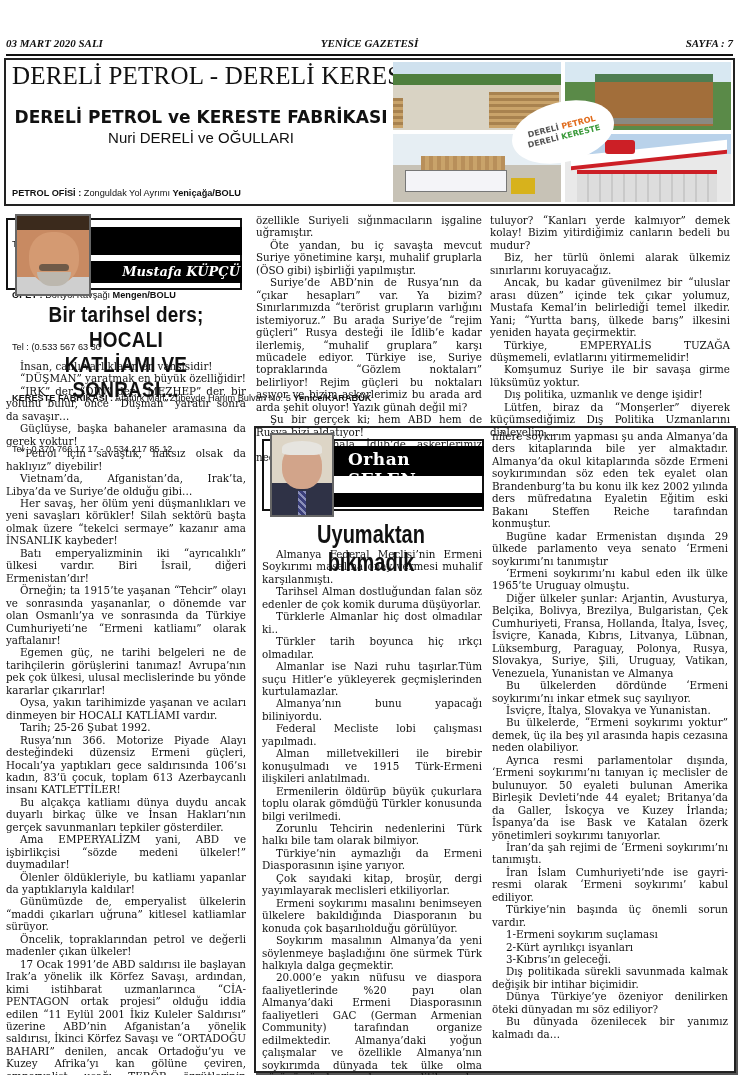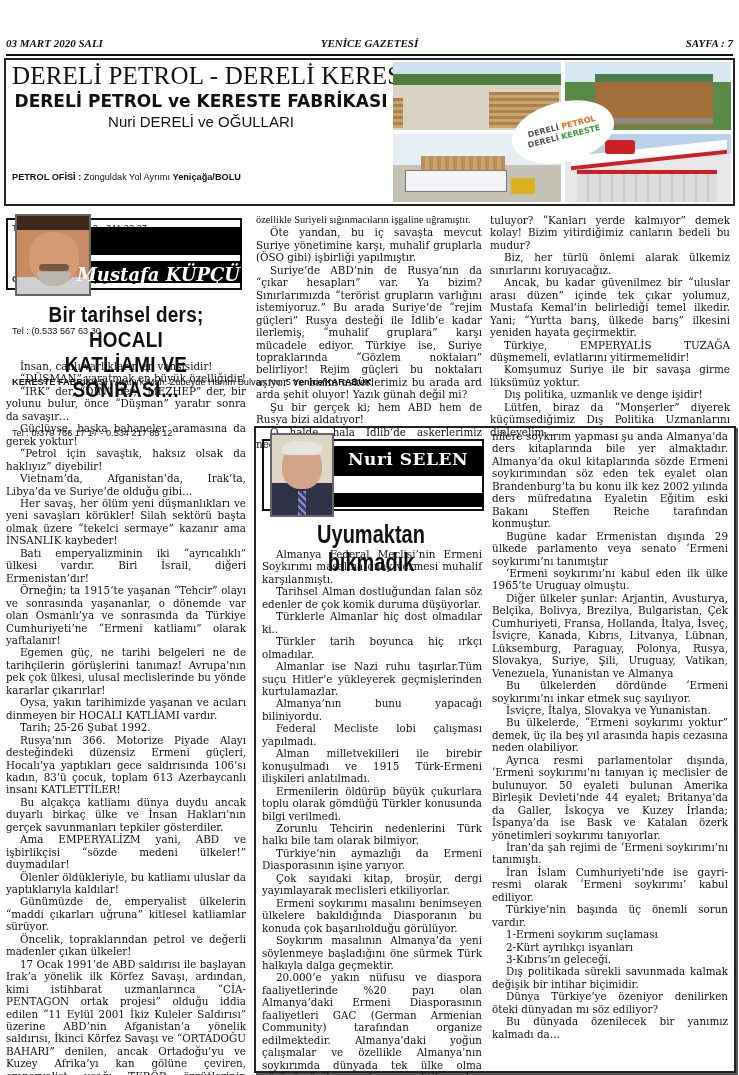--- a/index.html
+++ b/index.html
@@ -6,21 +6,21 @@
   body { width:739px; height:1075px; position:relative; overflow:hidden; font-family:"DejaVu Serif", serif; color:#111; }
   .topbar { position:absolute; left:6px; right:6px; top:34px; height:20px; border-bottom:2px solid #111; font-family:"Liberation Serif", serif; font-weight:bold; font-style:italic; font-size:11px; }
   .topbar span { position:absolute; top:3px; }
   .tb-date { left:0; }
   .tb-name { left:0; right:0; text-align:center; }
   .tb-page { right:0; }
 
   .ad { position:absolute; left:4px; top:58px; width:731px; height:148px; border:2px solid #222; box-sizing:border-box; background:#fff; }
   .ad-text { position:absolute; left:6px; top:2px; width:378px; }
   .ad-h1 { font-family:"Liberation Serif", serif; font-size:25px; letter-spacing:0.2px; text-align:center; line-height:28px; color:#111; white-space:nowrap; }
-  .ad-h2 { font-family:"DejaVu Sans", sans-serif; font-weight:bold; font-size:17px; text-align:center; line-height:22px; white-space:nowrap; }
+  .ad-h2 { font-family:"DejaVu Sans", sans-serif; font-weight:bold; font-size:17px; text-align:center; line-height:22px; white-space:nowrap;margin-top:16px; }
   .ad-h3 { font-family:"Liberation Sans", sans-serif; font-size:15px; text-align:center; line-height:20px; margin-bottom:4px; }
   .ad-line { font-family:"Liberation Sans", sans-serif; font-size:9.2px; line-height:11.2px; white-space:nowrap;margin-top:40px; }
   .ad-line b { font-weight:bold; }
   .ad-photos { position:absolute; left:387px; top:2px; width:338px; height:140px; }
   .ph { position:absolute; overflow:hidden; }
   .ph1 { left:0; top:0; width:168px; height:68px; background:linear-gradient(#cfe1ee 0 18%, #4f7f3e 18% 34%, #d9d3c4 34% 100%); }
   .ph2 { left:172px; top:0; width:166px; height:68px; background:linear-gradient(#d8e8f2 0 30%, #5a8a48 30% 100%); }
   .ph3 { left:0; top:72px; width:168px; height:68px; background:linear-gradient(#e6eef3 0 45%, #c7c2b6 45% 100%); }
   .ph4 { left:172px; top:72px; width:166px; height:68px; background:linear-gradient(#b9d2ea 0 30%, #e9e9e9 30% 100%); }
   .lumber1 { position:absolute; left:96px; top:30px; width:70px; height:36px; background:repeating-linear-gradient(#a8824f 0 3px, #c9a36a 3px 6px); }
@@ -44,21 +44,21 @@
   .colC { left:490px; top:214px; width:240px; }
 
   .byline { position:absolute; left:6px; top:214px; width:240px; height:80px; }
   .bl-frame { position:absolute; left:0; top:4px; width:236px; height:72px; border:2px solid #111; box-sizing:border-box; }
   .bl-bar1 { position:absolute; left:10px; top:13px; width:226px; height:28px; background:#000; }
   .bl-bar2 { position:absolute; left:10px; top:47px; width:226px; height:22px; background:#000; }
   .bl-photo { position:absolute; left:9px; top:0; width:76px; height:82px; border:2px solid #666; box-sizing:border-box; overflow:hidden; background:linear-gradient(#3b2a1c 0 18%, #c88a62 18% 78%, #cfcfcf 78% 100%); }
   .face { position:absolute; left:12px; top:16px; width:50px; height:52px; border-radius:45%; background:#d49a72; }
   .moust { position:absolute; left:22px; top:48px; width:30px; height:7px; background:#6f5a48; border-radius:4px; }
   .beard { position:absolute; left:20px; top:56px; width:34px; height:14px; background:#bcb7ae; border-radius:0 0 14px 14px; }
-  .bl-name { position:absolute; right:6px; top:50px; color:#fff; font-family:"DejaVu Serif", serif; font-weight:bold; font-style:italic; font-size:18px; }
+  .bl-name { position:absolute; right:6px; top:50px; color:#fff; font-family:"DejaVu Serif", serif; font-weight:bold; font-style:italic; font-size:13px; }
   .headlineA { position:absolute; left:6px; top:302px; width:240px; font-family:"Liberation Sans", sans-serif; font-weight:bold; font-stretch:condensed; font-size:22px; line-height:25px; text-align:center; transform:scaleX(0.86); transform-origin:center; letter-spacing:0.3px; }
 
   .box2 { position:absolute; left:254px; top:426px; width:482px; height:647px; border:2px solid #222; box-sizing:border-box; box-shadow:2px 2px 0 #555; }
   .byline2 { position:absolute; left:262px; top:433px; width:222px; height:84px; }
   .b2-frame { position:absolute; left:0; top:6px; width:222px; height:72px; border:2px solid #111; box-sizing:border-box; }
   .b2-bar1 { position:absolute; left:8px; top:13px; width:214px; height:30px; background:#000; }
   .b2-bar2 { position:absolute; left:8px; top:60px; width:214px; height:14px; background:#000; }
   .b2-photo { position:absolute; left:8px; top:0; width:64px; height:84px; border:2px solid #666; box-sizing:border-box; overflow:hidden; background:linear-gradient(#ddd5c6 0 60%, #2f3246 60% 100%); }
   .face2 { position:absolute; left:10px; top:10px; width:40px; height:44px; border-radius:45%; background:#d2a48a; }
   .hair2 { position:absolute; left:10px; top:6px; width:40px; height:14px; border-radius:50% 50% 20% 20%; background:#e6e4df; }
@@ -140,27 +140,27 @@
     <p>Vietnam’da, Afganistan’da, Irak’ta, Libya’da ve Suriye’de olduğu gibi…</p>
     <p>Her savaş, her ölüm yeni düşmanlıkları ve yeni savaşları körükler! Silah sektörü başta olmak üzere “tekelci sermaye” kazanır ama İNSANLIK kaybeder!</p>
     <p>Batı emperyalizminin iki “ayrıcalıklı” ülkesi vardır. Biri İsrail, diğeri Ermenistan’dır!</p>
     <p>Örneğin; ta 1915’te yaşanan “Tehcir” olayı ve sonrasında yaşananlar, o dönemde var olan Osmanlı’ya ve sonrasında da Türkiye Cumhuriyeti’ne “Ermeni katliamı” olarak yaftalanır!</p>
     <p>Egemen güç, ne tarihi belgeleri ne de tarihçilerin görüşlerini tanımaz! Avrupa’nın pek çok ülkesi, ulusal meclislerinde bu yönde kararlar çıkarırlar!</p>
     <p>Oysa, yakın tarihimizde yaşanan ve acıları dinmeyen bir HOCALI KATLİAMI vardır.</p>
     <p>Tarih; 25-26 Şubat 1992.</p>
     <p>Rusya’nın 366. Motorize Piyade Alayı desteğindeki düzensiz Ermeni güçleri, Hocalı’ya yaptıkları gece saldırısında 106’sı kadın, 83’ü çocuk, toplam 613 Azerbaycanlı insanı KATLETTİLER!</p>
     <p>Bu alçakça katliamı dünya duydu ancak duyarlı birkaç ülke ve İnsan Hakları’nın gerçek savunmanları tepkiler gösterdiler.</p>
     <p>Ama EMPERYALİZM yani, ABD ve işbirlikçisi “sözde medeni ülkeler!” duymadılar!</p>
-    <p>Ölenler öldükleriyle, bu katliamı uluslar da yaptıklarıyla kaldılar!</p>
+    <p>Ölenler öldükleriyle, bu katliamı yapanlar da yaptıklarıyla kaldılar!</p>
     <p>Günümüzde de, emperyalist ülkelerin “maddi çıkarları uğruna” kitlesel katliamlar sürüyor.</p>
     <p>Öncelik, topraklarından petrol ve değerli madenler çıkan ülkeler!</p>
     <p>17 Ocak 1991’de ABD saldırısı ile başlayan Irak’a yönelik ilk Körfez Savaşı, ardından, kimi istihbarat uzmanlarınca “CİA-PENTAGON ortak projesi” olduğu iddia edilen “11 Eylül 2001 İkiz Kuleler Saldırısı” üzerine ABD’nin Afganistan’a yönelik saldırısı, İkinci Körfez Savaşı ve “ORTADOĞU BAHARI” denilen, ancak Ortadoğu’yu ve Kuzey Afrika’yı kan gölüne çeviren, emperyalist uşağı TERÖR örgütlerinin insanlık dışı katliamları ve SURİYE iç savaşı.</p>
   </div>
 <div class="col colB">
-    <p style="text-indent: 0px; font-family: Liberation Serif, serif;">özellikle Suriyeli sığınmacıların işgaline uğramıştır.</p>
+    <p style="text-indent: 0px;">özellikle Suriyeli sığınmacıların işgaline uğramıştır.</p>
     <p>Öte yandan, bu iç savaşta mevcut Suriye yönetimine karşı, muhalif gruplarla (ÖSO gibi) işbirliği yapılmıştır.</p>
     <p>Suriye’de ABD’nin de Rusya’nın da “çıkar hesapları” var. Ya bizim? Sınırlarımızda “terörist grupların varlığını istemiyoruz.” Bu arada Suriye’de “rejim güçleri” Rusya desteği ile İdlib’e kadar ilerlemiş, “muhalif gruplara” karşı mücadele ediyor. Türkiye ise, Suriye topraklarında “Gözlem noktaları” belirliyor! Rejim güçleri bu noktaları aşıyor ve bizim askerlerimiz bu arada ard arda şehit oluyor! Yazık günah değil mi?</p>
     <p>Şu bir gerçek ki; hem ABD hem de Rusya bizi aldatıyor!</p>
     <p>O halde, hala İdlib’de askerlerimiz neden tu-</p>
   </div>
 <div class="col colC">
     <p style="text-indent: 0px;">tuluyor? “Kanları yerde kalmıyor” demek kolay! Bizim yitirdiğimiz canların bedeli bu mudur?</p>
     <p>Biz, her türlü önlemi alarak ülkemiz sınırlarını koruyacağız.</p>
     <p>Ancak, bu kadar güvenilmez bir “uluslar arası düzen” içinde tek çıkar yolumuz, Mustafa Kemal’in belirlediği temel ilkedir. Yani; “Yurtta barış, ülkede barış” ilkesini yeniden hayata geçirmektir.</p>
     <p>Türkiye, EMPERYALİS TUZAĞA düşmemeli, evlatlarını yitirmemelidir!</p>
@@ -172,21 +172,21 @@
 <div class="box2"></div>
 <div class="byline2">
   <div class="b2-frame"></div>
   <div class="b2-bar1"></div>
   <div class="b2-bar2"></div>
   <div class="b2-photo">
     <div class="face2"></div>
     <div class="hair2"></div>
     <div class="tie2"></div>
   </div>
-  <div class="b2-name">Nuri SELEN</div>
+  <div class="b2-name">Orhan SELEN</div>
 </div>
 <div class="headlineB">Uyumaktan bıkmadık</div>
 <div class="col colD">
     <p>Almanya Federal Meclisi’nin Ermeni Soykırımı masalına onay vermesi muhalif karşılanmıştı.</p>
     <p>Tarihsel Alman dostluğundan falan söz edenler de çok komik duruma düşüyorlar.</p>
     <p>Türklerle Almanlar hiç dost olmadılar ki..</p>
     <p>Türkler tarih boyunca hiç ırkçı olmadılar.</p>
     <p>Almanlar ise Nazi ruhu taşırlar.Tüm suçu Hitler’e yükleyerek geçmişlerinden kurtulamazlar.</p>
     <p>Almanya’nın bunu yapacağı biliniyordu.</p>
     <p>Federal Mecliste lobi çalışması yapılmadı.</p>

